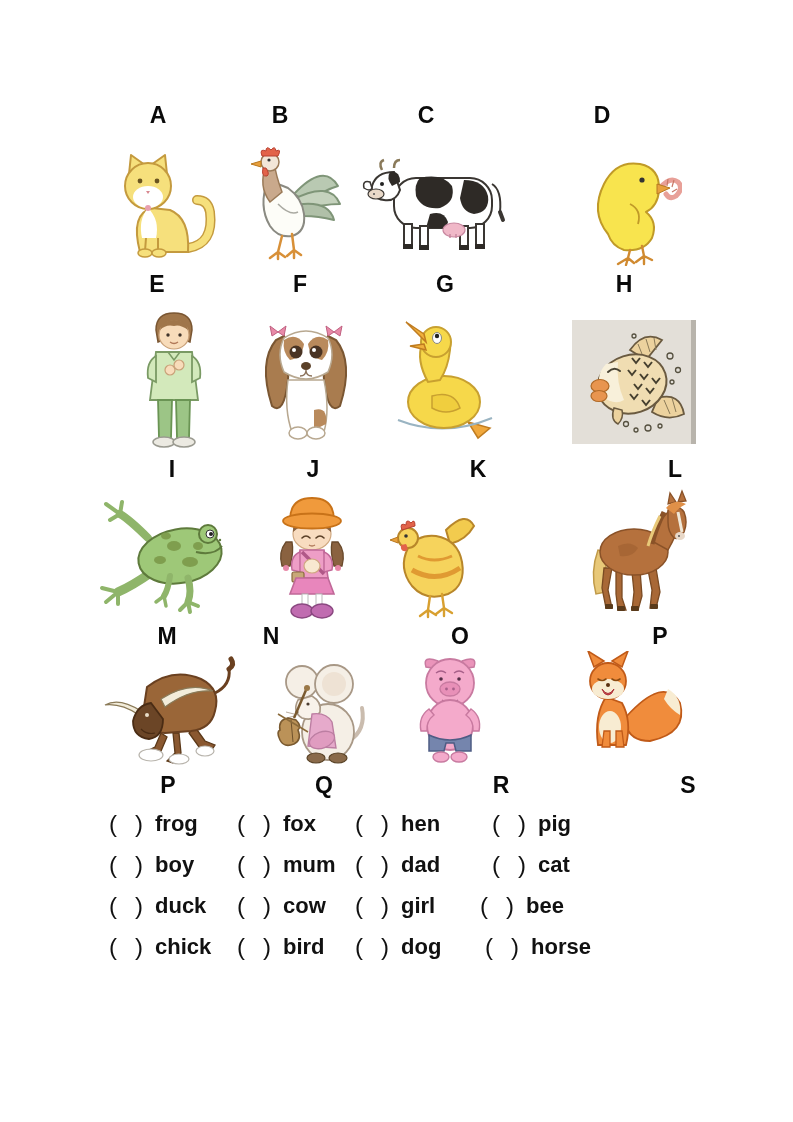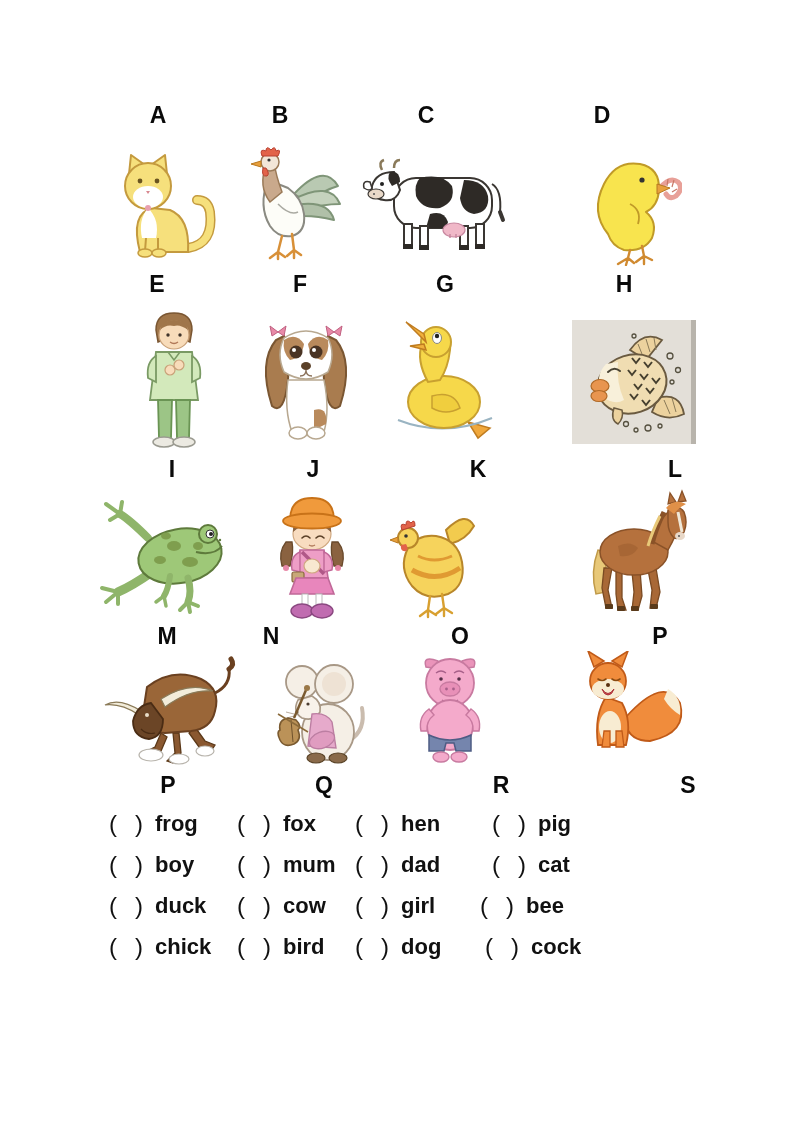--- a/index.html
+++ b/index.html
@@ -398,16 +398,16 @@
   <div class="answer-row" style="top:892px">
     <span class="answer-item" style="left:109px"><span class="paren">(</span><span class="paren close">)</span><span class="word">duck</span></span>
     <span class="answer-item" style="left:237px"><span class="paren">(</span><span class="paren close">)</span><span class="word">cow</span></span>
     <span class="answer-item" style="left:355px"><span class="paren">(</span><span class="paren close">)</span><span class="word">girl</span></span>
     <span class="answer-item" style="left:480px"><span class="paren">(</span><span class="paren close">)</span><span class="word">bee</span></span>
   </div>
   <div class="answer-row" style="top:933px">
     <span class="answer-item" style="left:109px"><span class="paren">(</span><span class="paren close">)</span><span class="word">chick</span></span>
     <span class="answer-item" style="left:237px"><span class="paren">(</span><span class="paren close">)</span><span class="word">bird</span></span>
     <span class="answer-item" style="left:355px"><span class="paren">(</span><span class="paren close">)</span><span class="word">dog</span></span>
-    <span class="answer-item" style="left:485px"><span class="paren">(</span><span class="paren close">)</span><span class="word">cock</span></span>
+    <span class="answer-item" style="left:485px"><span class="paren">(</span><span class="paren close">)</span><span class="word">horse</span></span>
   </div>
 
 </div>
 
 </body></html>

